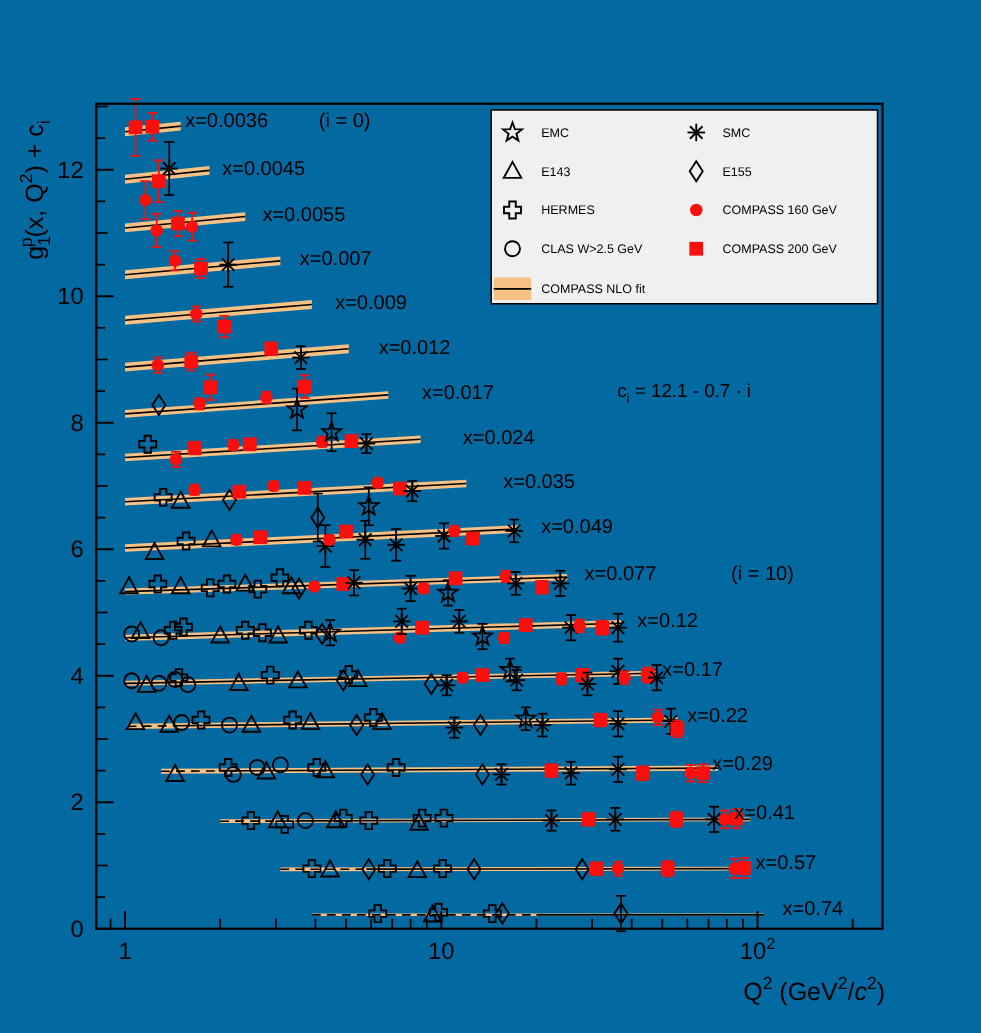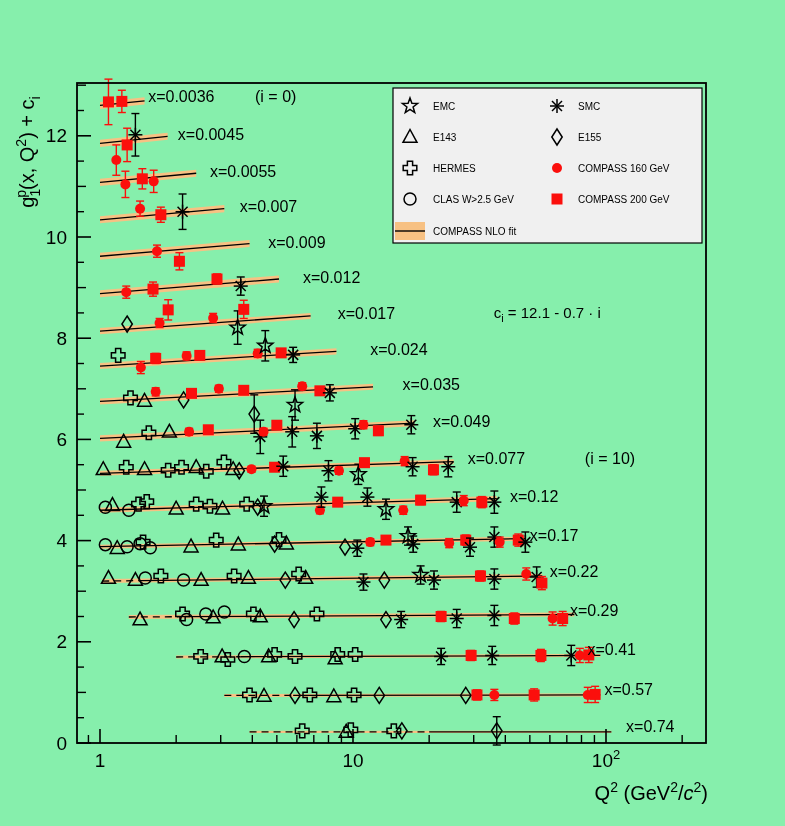--- a/index.html
+++ b/index.html
@@ -1,19 +1,19 @@
 <!DOCTYPE html>
 <html><head>
 <meta charset="utf-8">
 <style>
   html,body{margin:0;padding:0;background:#ffffff;}
   .stage{
     position:relative;
     width:785px;height:826px;
-    background:#86efac;
+    background:#0369a1;
     font-family:"Liberation Sans", sans-serif;
     overflow:hidden;
   }
   svg text{font-family:"Liberation Sans", sans-serif; fill:#000;}
 </style>
 </head>
 <body>
 
 <div class="stage">
   <svg id="chart" width="785" height="826" viewBox="0 0 785 826">

